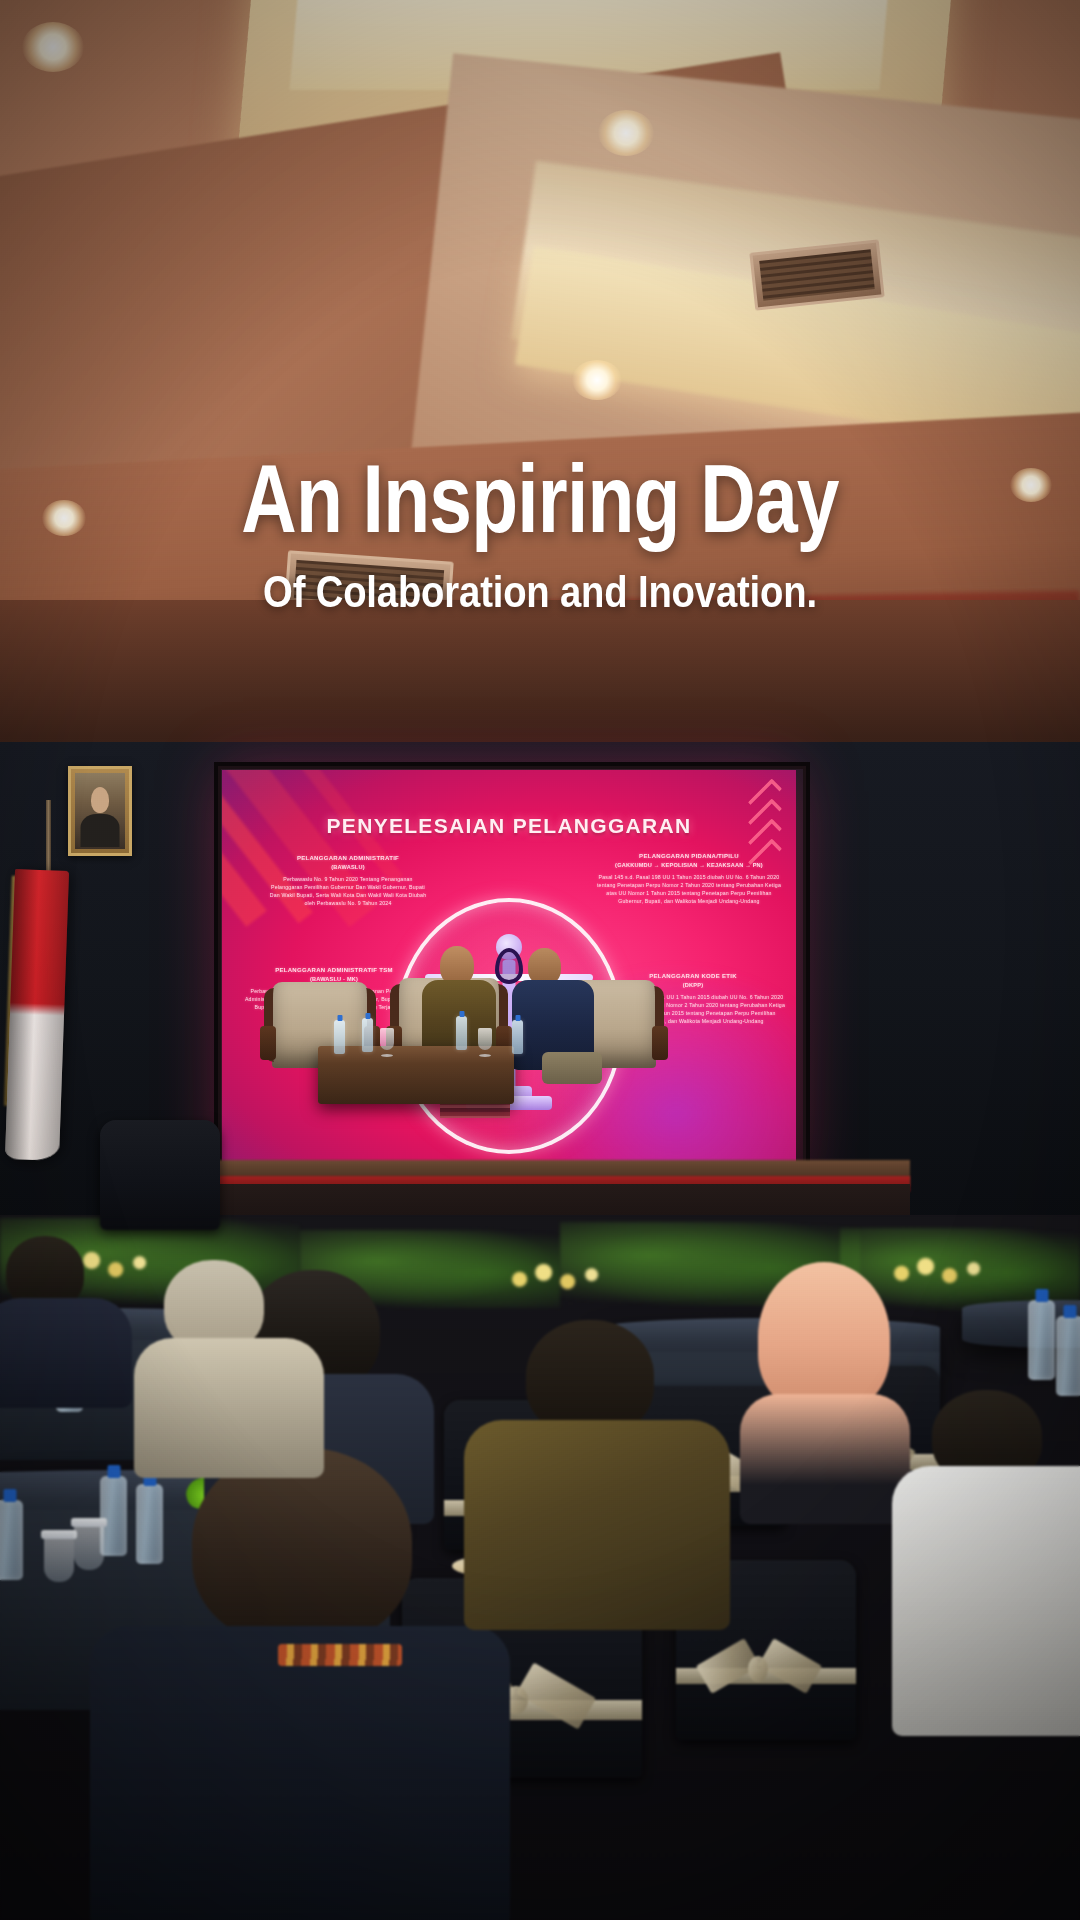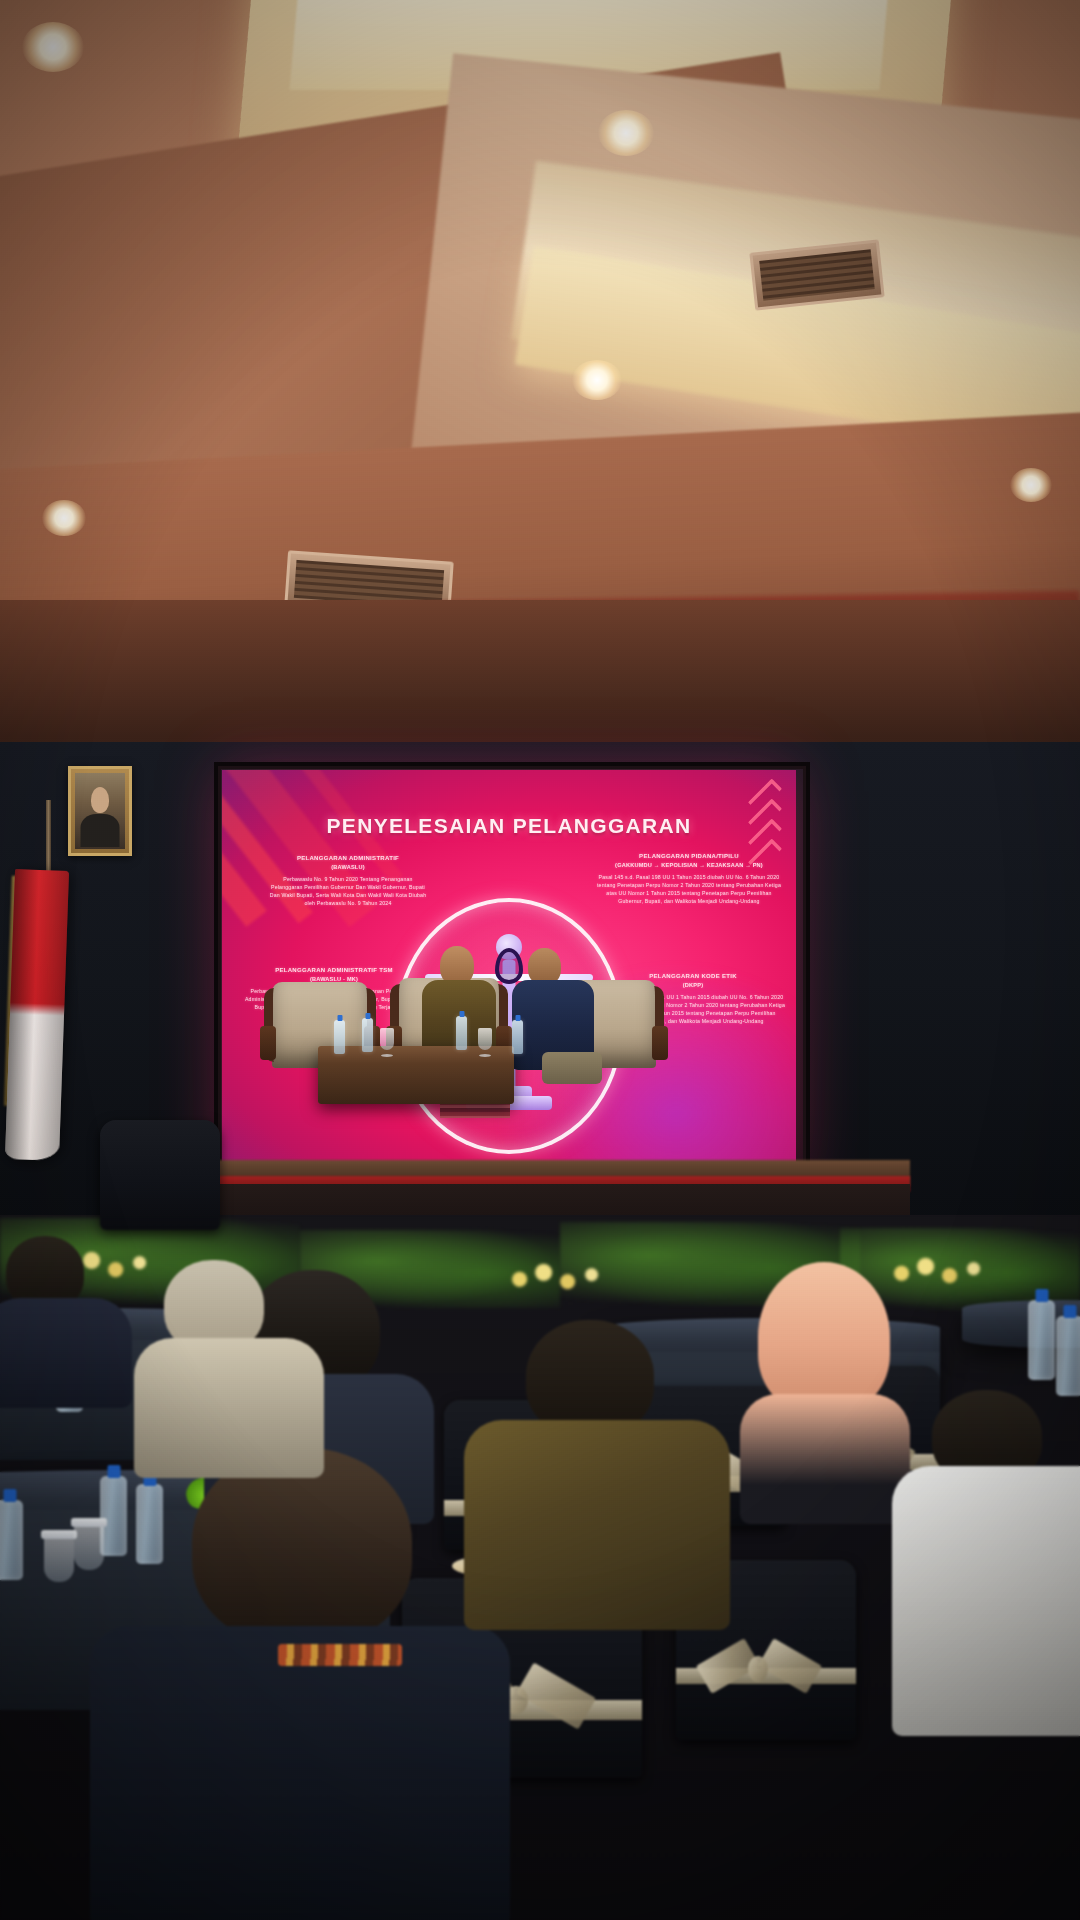--- a/index.html
+++ b/index.html
@@ -711,14 +711,18 @@
   <div class="aperson" style="left:140px;top:1260px;width:170px;height:190px;">
     <div class="ahead" style="left:24px;top:0;width:100px;height:92px;background:linear-gradient(180deg,#c8c0ad,#a79d88);"></div>
     <div class="abody" style="left:-6px;top:78px;width:190px;height:140px;background:linear-gradient(180deg,#cfc6b0,#8e8674);"></div>
   </div>
 
   <div class="blurlayer"></div>
 
   <div class="grain"></div>
   <div class="vignette"></div>
 
+  <div class="overlay-text">
+    <div class="ov-title">An Inspiring Day</div>
+    <div class="ov-sub">Of Colaboration and Inovation.</div>
+  </div>
 
 </div>
 
 </body></html>

